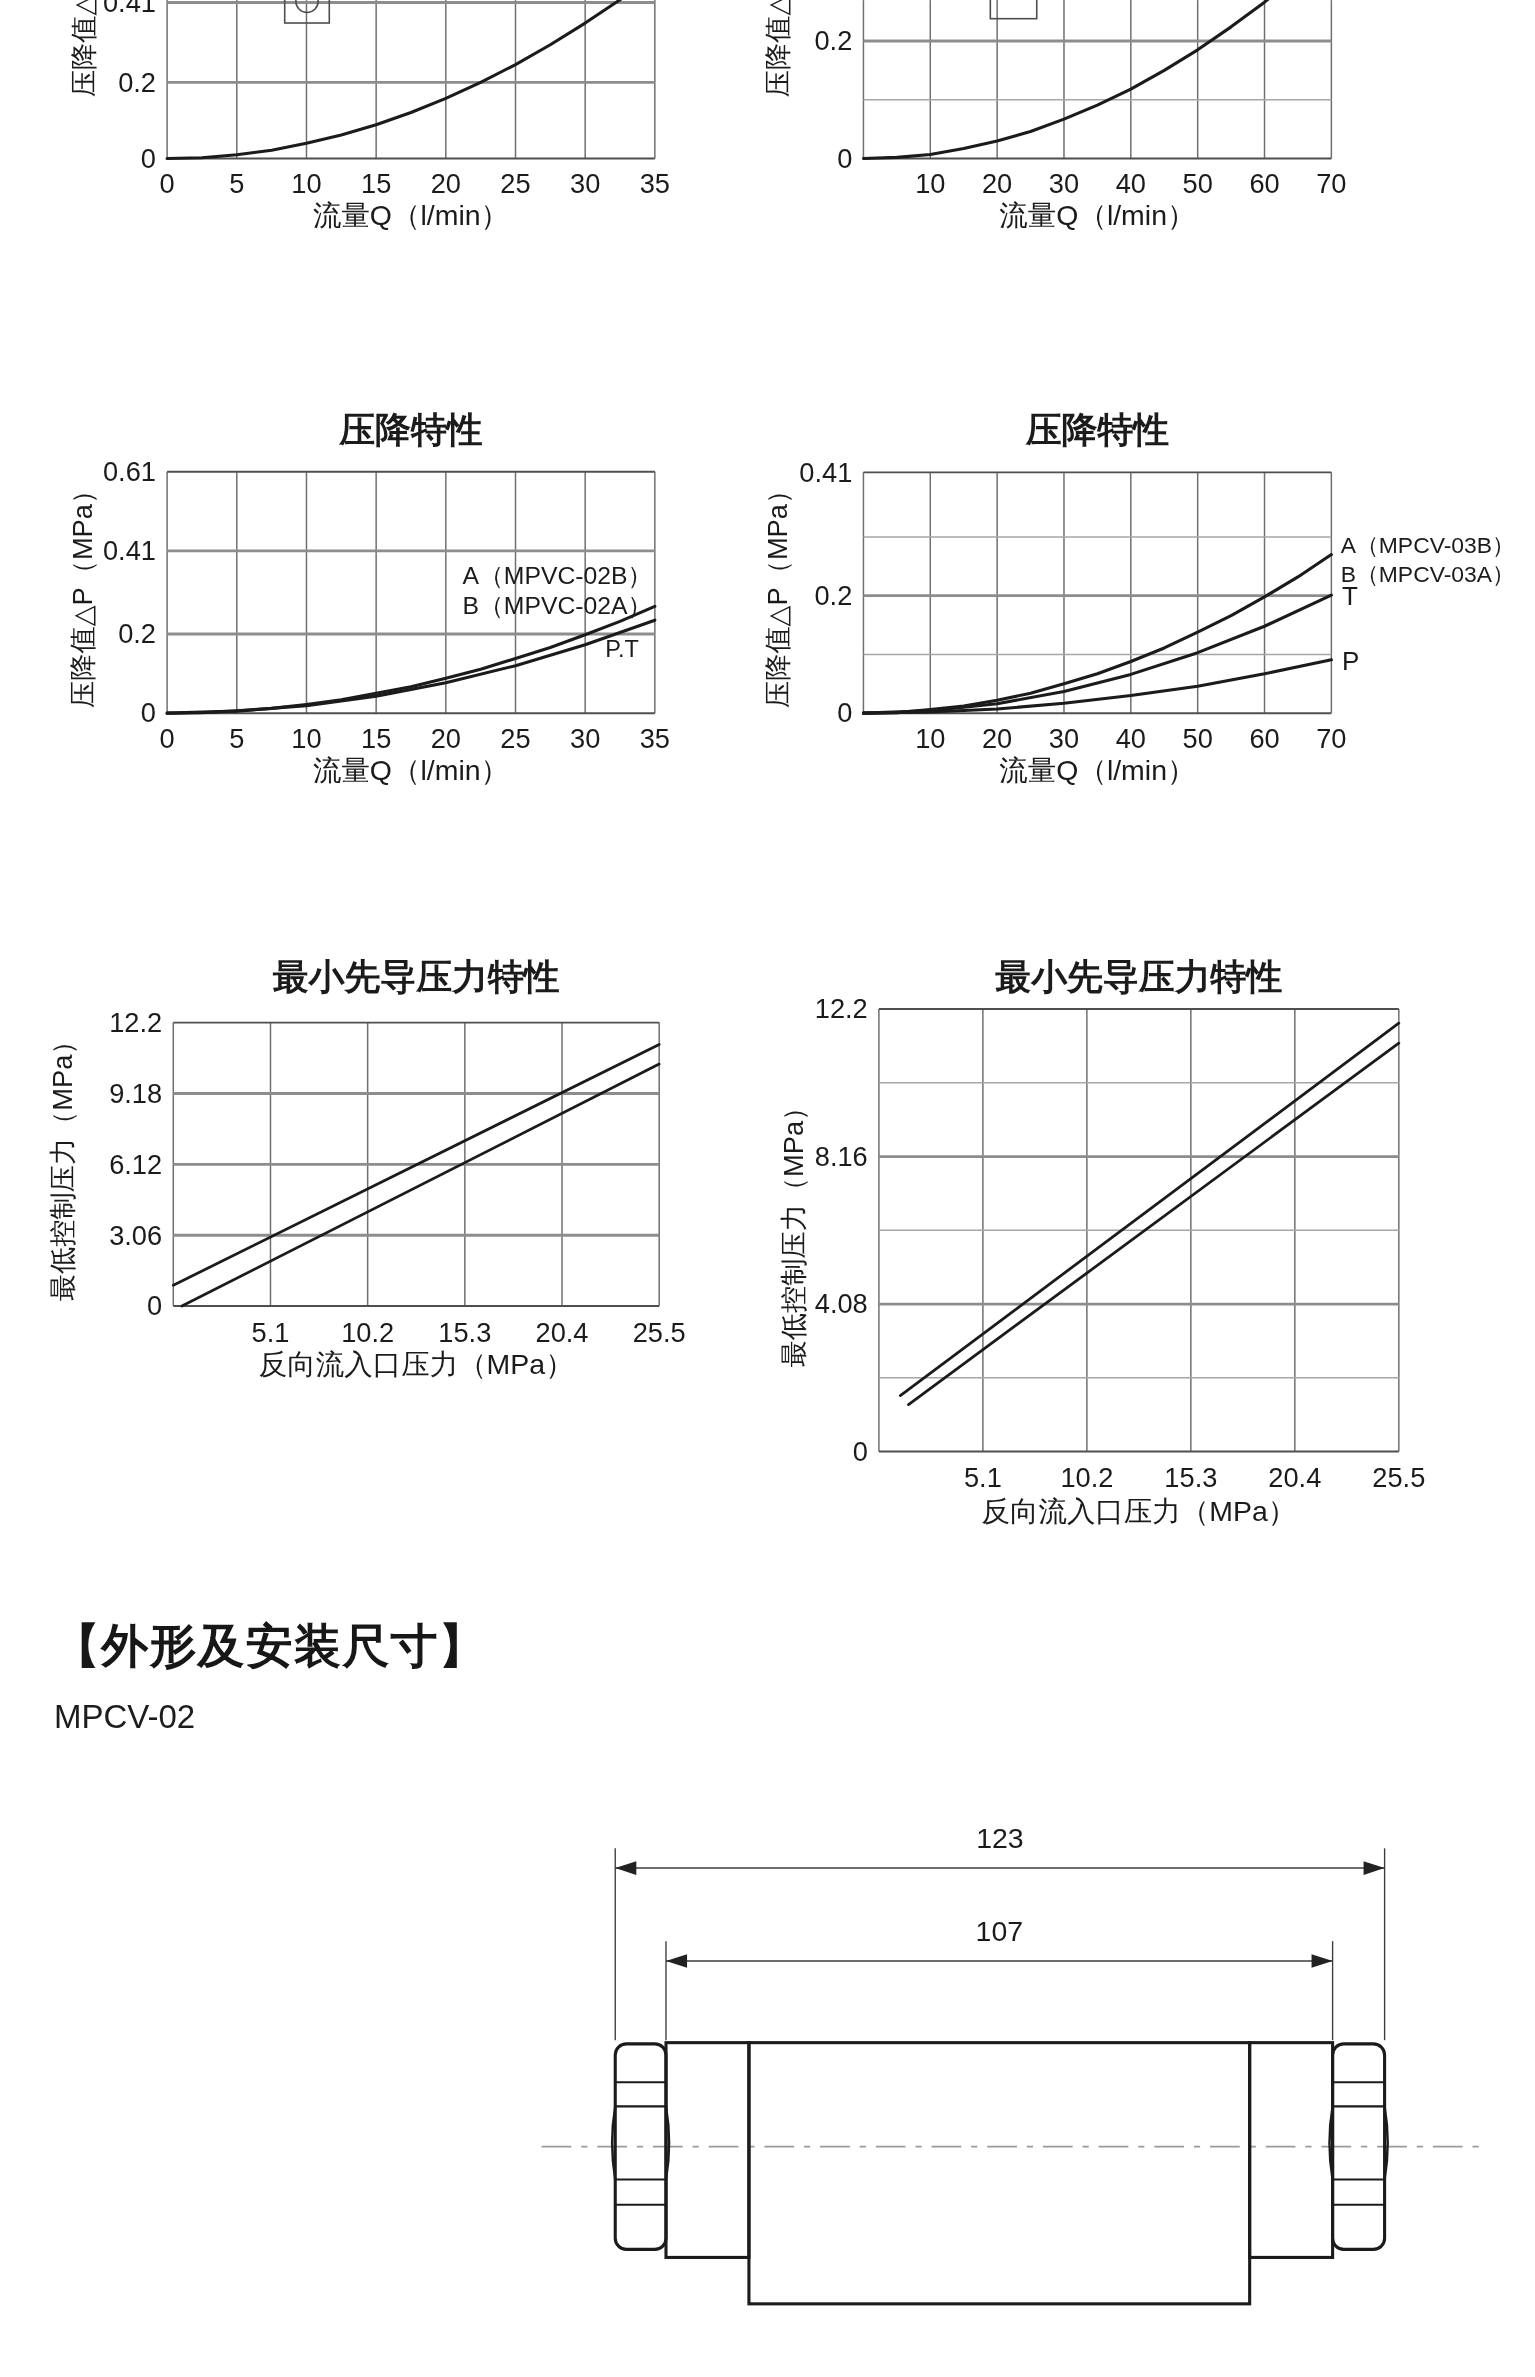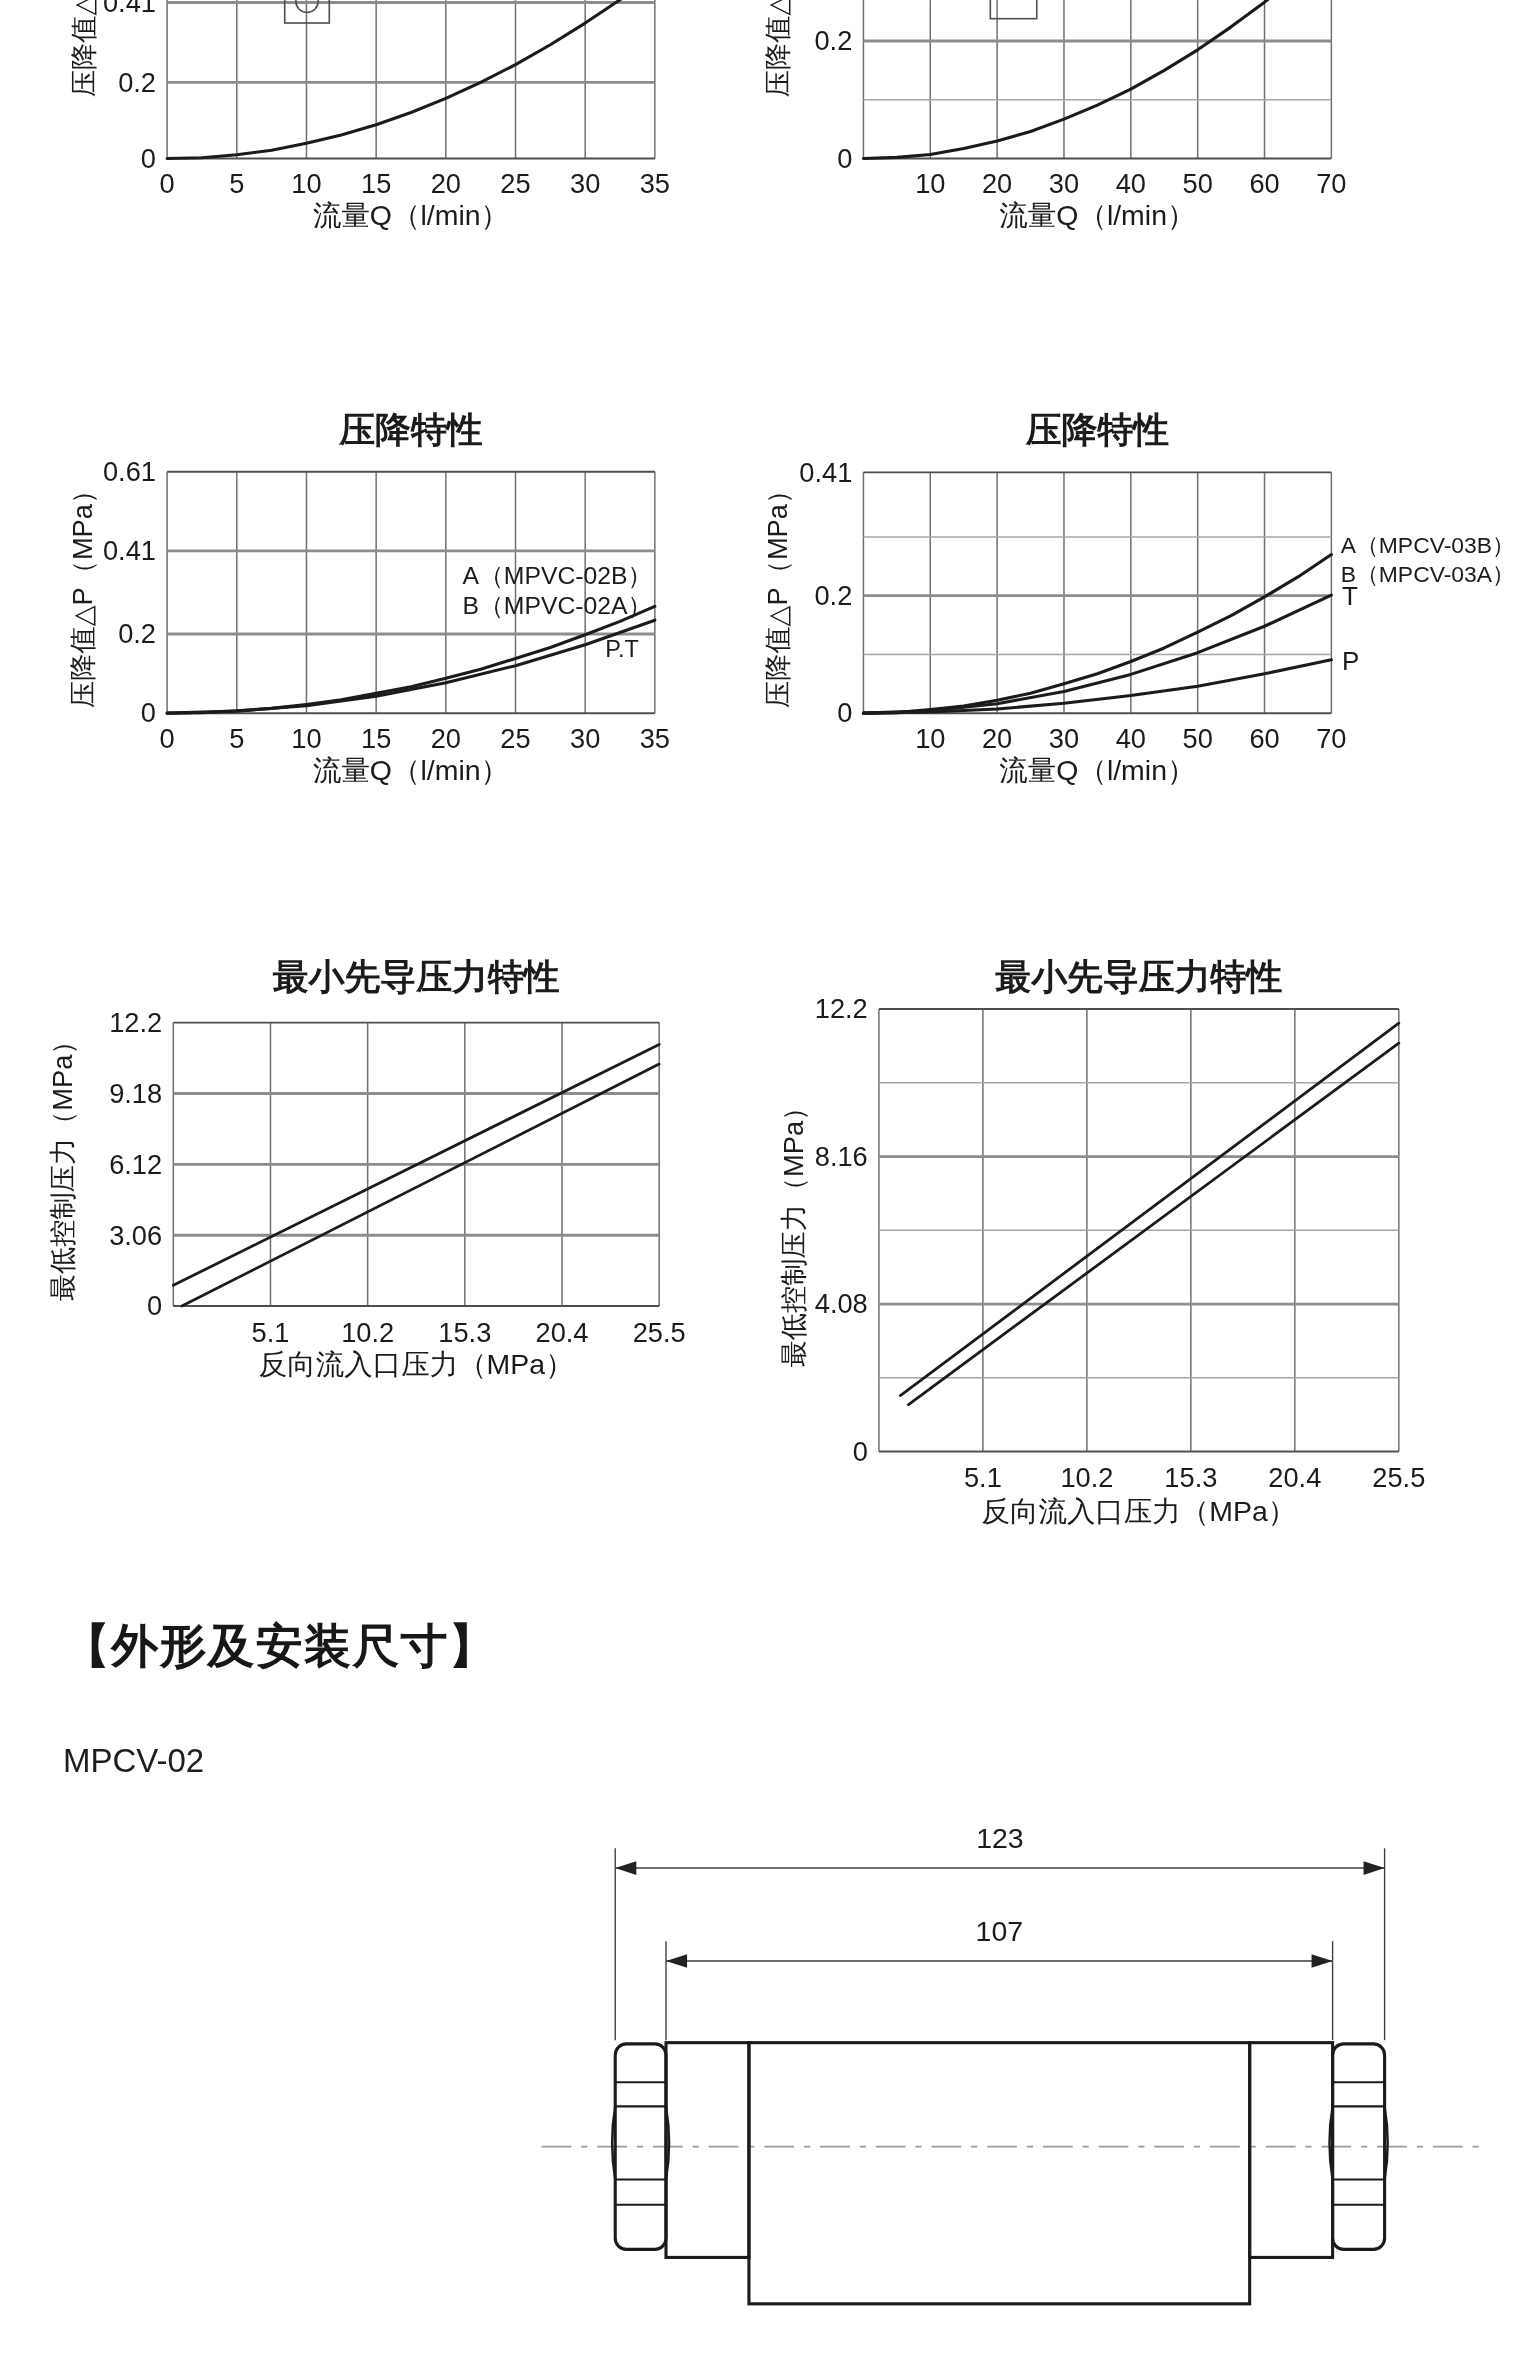--- a/index.html
+++ b/index.html
@@ -1,21 +1,21 @@
 <!DOCTYPE html>
 <html style="font-size:10px"><head>
 <meta charset="utf-8">
 <style>
   html,body{margin:0;padding:0;background:#ffffff;}
   body{width:1535px;height:2377px;position:relative;overflow:hidden;
        font-family:"Liberation Sans","DejaVu Sans",sans-serif;}
   #fig{position:absolute;left:0;top:0;}
-  .heading{position:absolute;left:63px;top:1615px;font-size:47px;font-weight:bold;
+  .heading{position:absolute;left:53px;top:1615px;font-size:47px;font-weight:bold;
            color:#171717;letter-spacing:1.2px;}
-  .model{position:absolute;left:63px;top:1698px;font-size:33px;font-weight:500;color:#1d1d1d;margin-top:44px;}
+  .model{position:absolute;left:54px;top:1698px;font-size:33px;font-weight:500;color:#1d1d1d;}
 </style>
 </head>
 <body>
 
 <div>
   <svg id="fig" width="1535" height="2377" viewBox="0 0 2480 3840">
       <g>
         <line x1="270" y1="0" x2="270" y2="256" stroke="#6f6f6f" stroke-width="2.4"></line>
         <line x1="382.57142857142856" y1="0" x2="382.57142857142856" y2="256" stroke="#6f6f6f" stroke-width="2.4"></line>
         <line x1="495.1428571428571" y1="0" x2="495.1428571428571" y2="256" stroke="#6f6f6f" stroke-width="2.4"></line>

